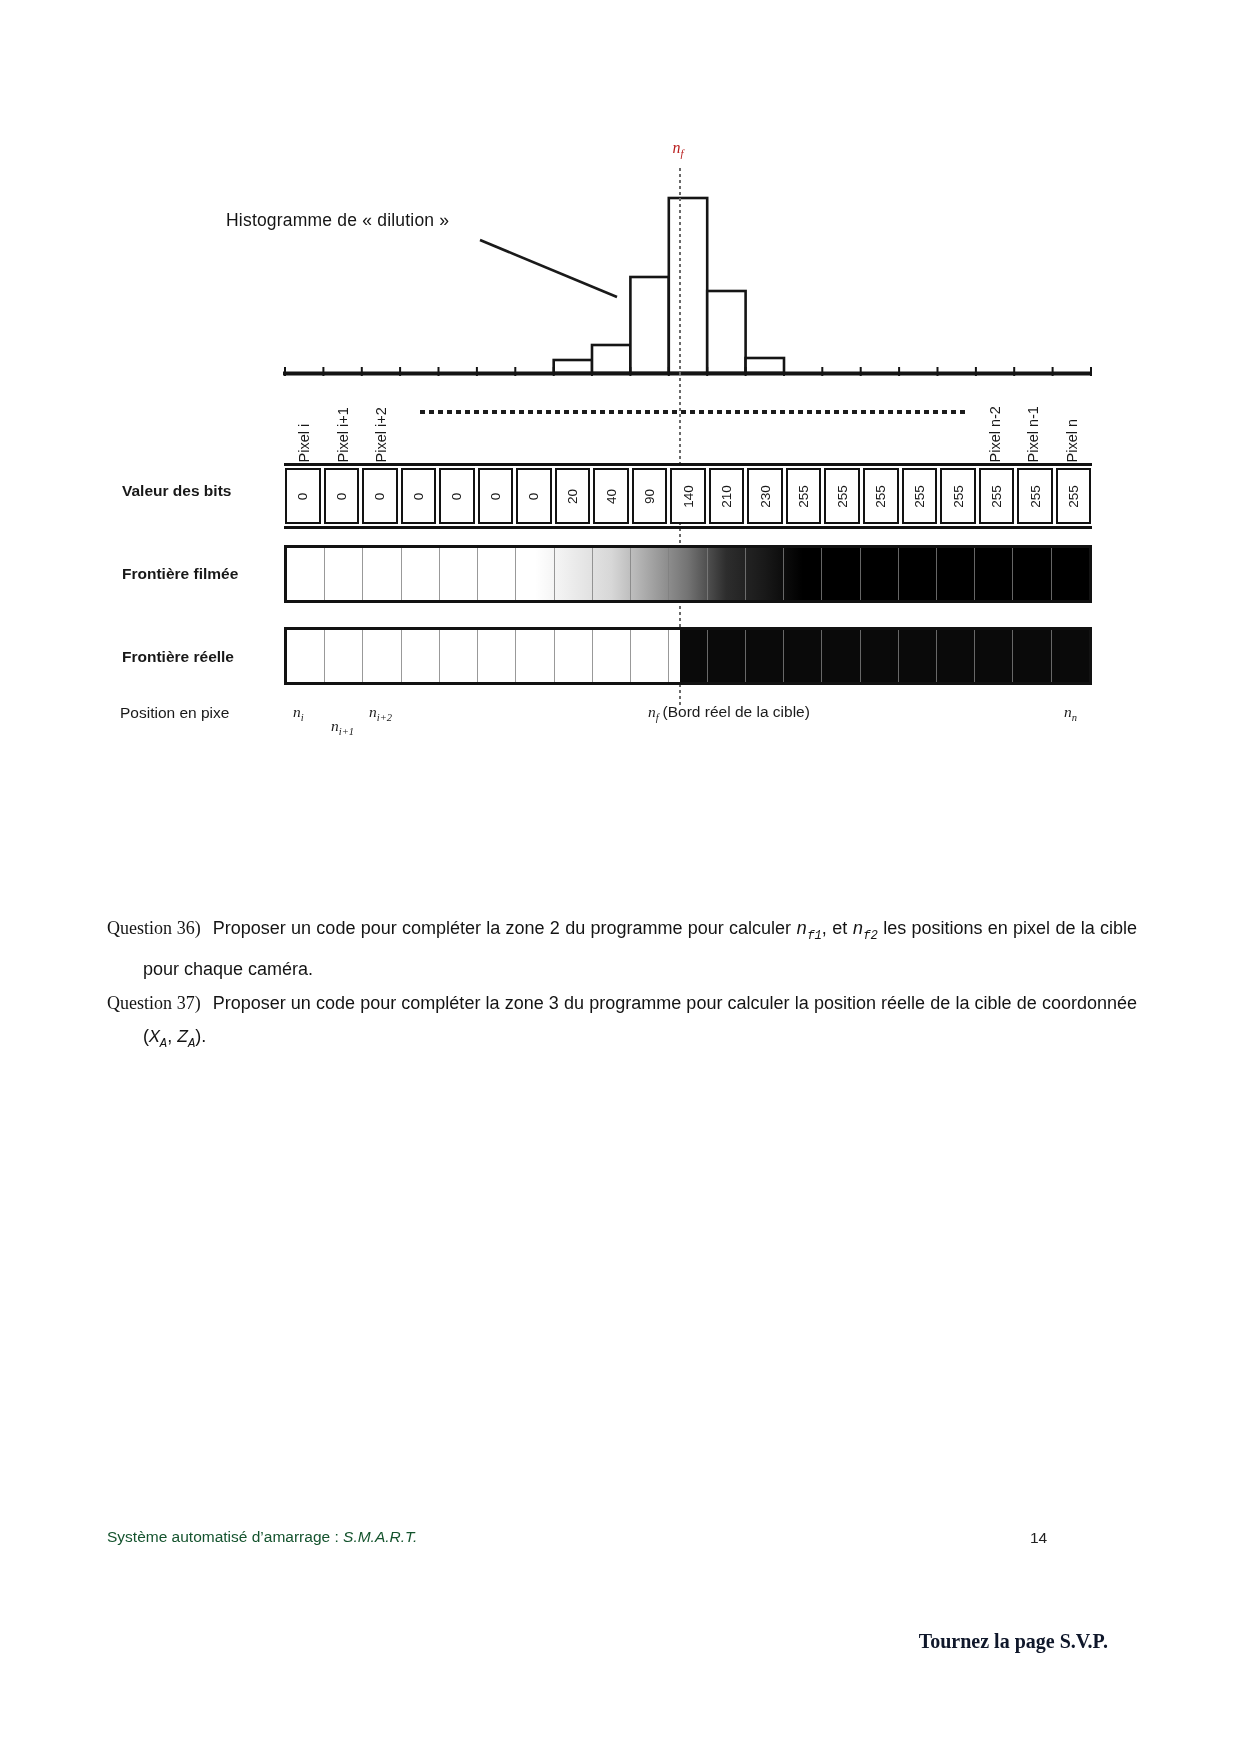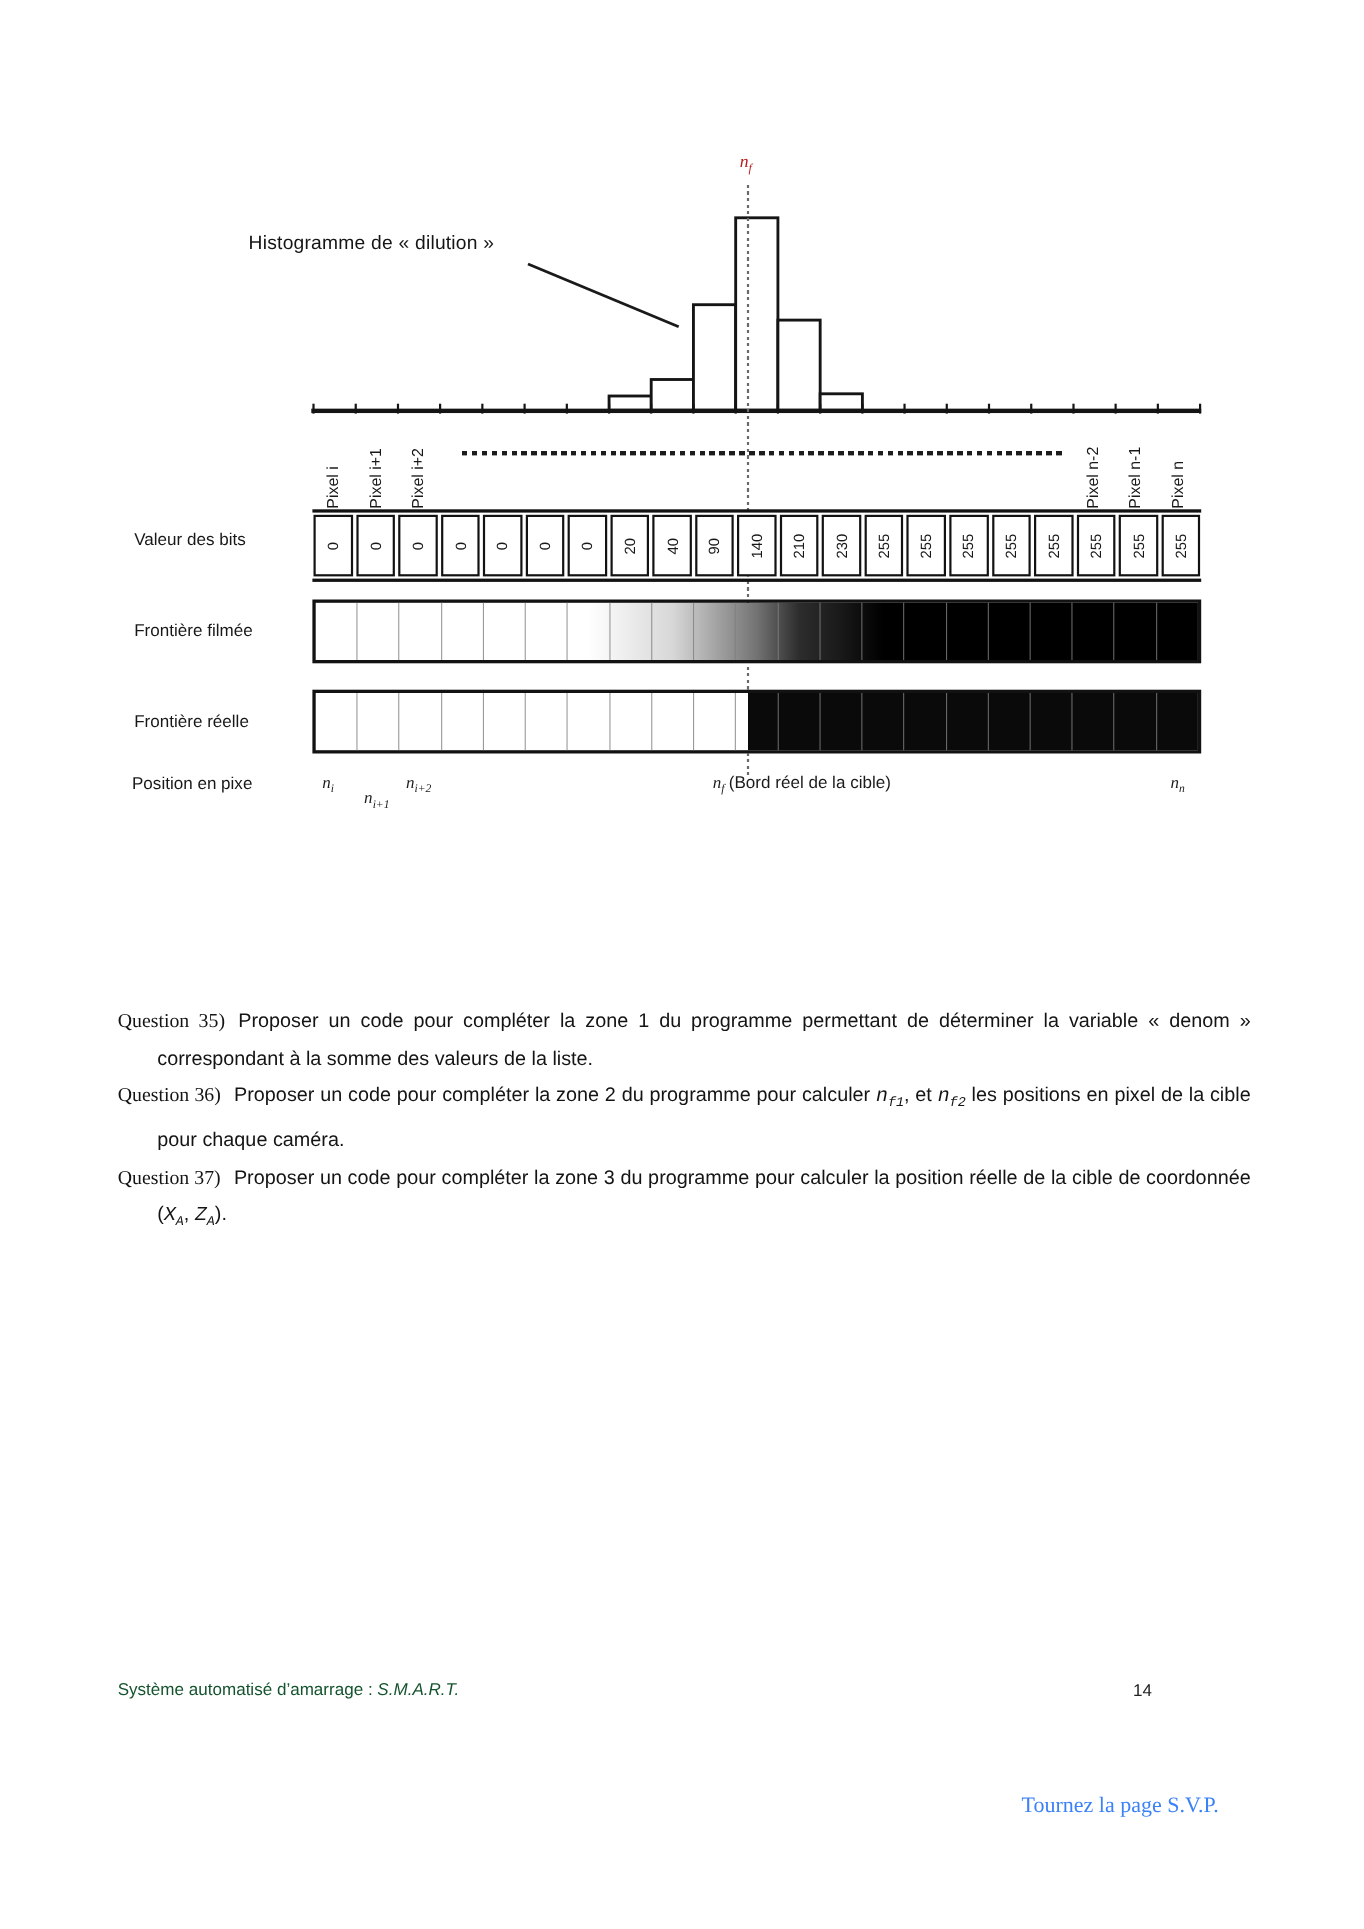--- a/index.html
+++ b/index.html
@@ -11,21 +11,21 @@
   #histo-svg{position:absolute;left:0;top:0;}
   .nf-top{position:absolute;left:656px;top:139px;width:44px;text-align:center;
           font-family:"Liberation Serif",serif;font-style:italic;font-size:16px;color:#b91c1c;}
   .nf-top sub,.mi sub,.pos-mark sub{font-size:.68em;font-style:italic;}
   .vline{position:absolute;left:679px;top:168px;width:1.6px;height:537px;
          background:repeating-linear-gradient(180deg,#6a6a6a 0 3px,transparent 3px 6px);}
   .hdots{position:absolute;left:420px;top:410px;width:548px;height:3.6px;
          background:repeating-linear-gradient(90deg,#1c1c1c 0 5px,transparent 5px 9px);}
   .px-label{position:absolute;width:84px;height:17px;transform:rotate(-90deg);
             font-size:14.5px;white-space:nowrap;color:#181818;}
-  .row-label{position:absolute;left:122px;font-size:15.5px;color:#181818;white-space:nowrap;}
+  .row-label{position:absolute;left:122px;font-size:15.5px;color:#181818;white-space:nowrap;font-weight:bold;}
 
   .valeur-row{position:absolute;left:284px;top:463px;width:808px;box-sizing:border-box;
               border-top:3px solid #121212;border-bottom:3px solid #121212;
               padding:2px 1px;display:flex;gap:3px;}
   .vcell{flex:1;height:52px;border:2px solid #121212;background:#fff;
          display:flex;align-items:center;justify-content:center;}
   .vcell span{transform:rotate(-90deg);font-size:13.5px;color:#191919;white-space:nowrap;}
 
   .band{position:absolute;left:284px;width:808px;height:58px;box-sizing:border-box;
         border:3px solid #121212;}
@@ -49,21 +49,21 @@
              line-height:33.5px;text-align:justify;color:#141414;}
   .q{padding-left:36px;text-indent:-36px;}
   .q-label{font-family:"Liberation Serif",serif;font-size:18px;margin-right:12px;}
   .mi{font-family:Liberation Mono, monospace;font-style:italic;font-size:18px;}
   .ital{font-style:italic;}
 
   
   .footer-left{position:absolute;left:107px;top:1528px;font-size:15.5px;color:#14532d;}
   .page-num{position:absolute;left:1030px;top:1529px;font-size:15.5px;color:#222;}
   .tournez{position:absolute;right:132px;top:1630px;font-family:"Liberation Serif",serif;
-           font-weight:normal;font-size:20px;color:#3b82f6;}
+           font-weight:bold;font-size:20px;color:#0f172a;}
 </style>
 </head>
 <body>
 
 <div class="page">
 
   <svg id="histo-svg" width="1240" height="740" viewBox="0 0 1240 740">
     <line x1="480" y1="240" x2="617" y2="297" stroke="#1a1a1a" stroke-width="2.6"></line>
     <g id="histo-bars">
         <rect x="553.7" y="360.0" width="38.4" height="13" fill="#fff" stroke="#151515" stroke-width="2.6"></rect>
@@ -243,21 +243,20 @@
       <div class="pos-mark" style="left: 293px;"><span>n</span><sub>i</sub></div>
       <div class="pos-mark" style="left: 331px; margin-top: 14px;"><span>n</span><sub>i+1</sub></div>
       <div class="pos-mark" style="left: 369px;"><span>n</span><sub>i+2</sub></div>
     </div>
   <div class="pos-mark" style="left:648px"><span>n</span><sub>f</sub>&nbsp;<span class="pos-plain">(Bord réel de la cible)</span></div>
   <div class="pos-mark" style="left:1064px"><span>n</span><sub>n</sub></div>
 
 
 
   <div class="questions">
-    <div class="q"><span class="q-label">Question 35)</span><span>Proposer un code pour compléter la zone 1 du programme permettant de déterminer la variable « denom » correspondant à la somme des valeurs de la liste.</span></div>
     <div class="q"><span class="q-label">Question 36)</span><span>Proposer un code pour compléter la zone 2 du programme pour calculer </span><span class="mi"><span>n</span><sub>f1</sub></span><span>, et </span><span class="mi"><span>n</span><sub>f2</sub></span><span> les positions en pixel de la cible pour chaque caméra.</span></div>
     <div class="q"><span class="q-label">Question 37)</span><span>Proposer un code pour compléter la zone 3 du programme pour calculer la position réelle de la cible de coordonnée (</span><span class="mi"><span>X</span><sub>A</sub></span><span>, </span><span class="mi"><span>Z</span><sub>A</sub></span><span>).</span></div>
   </div>
 
   <div class="footer-left"><span>Système automatisé d’amarrage : </span><span class="ital">S.M.A.R.T.</span></div>
   <div class="page-num">14</div>
   <div class="tournez">Tournez la page S.V.P.</div>
 
 </div>
 

